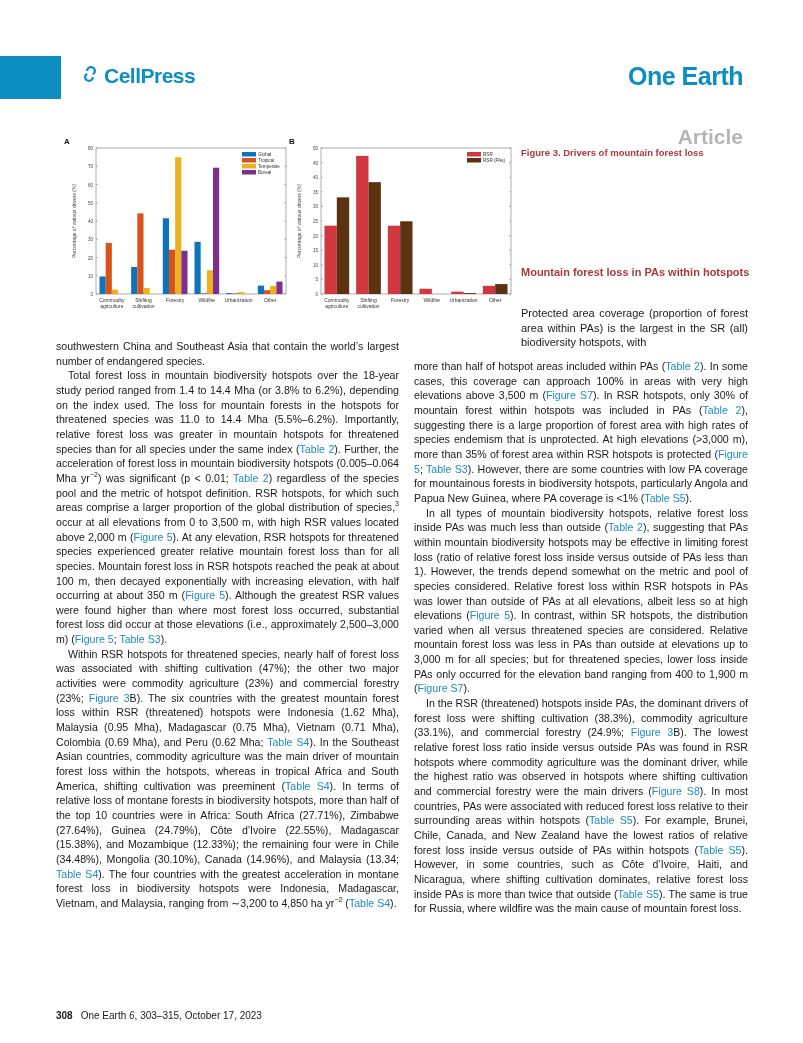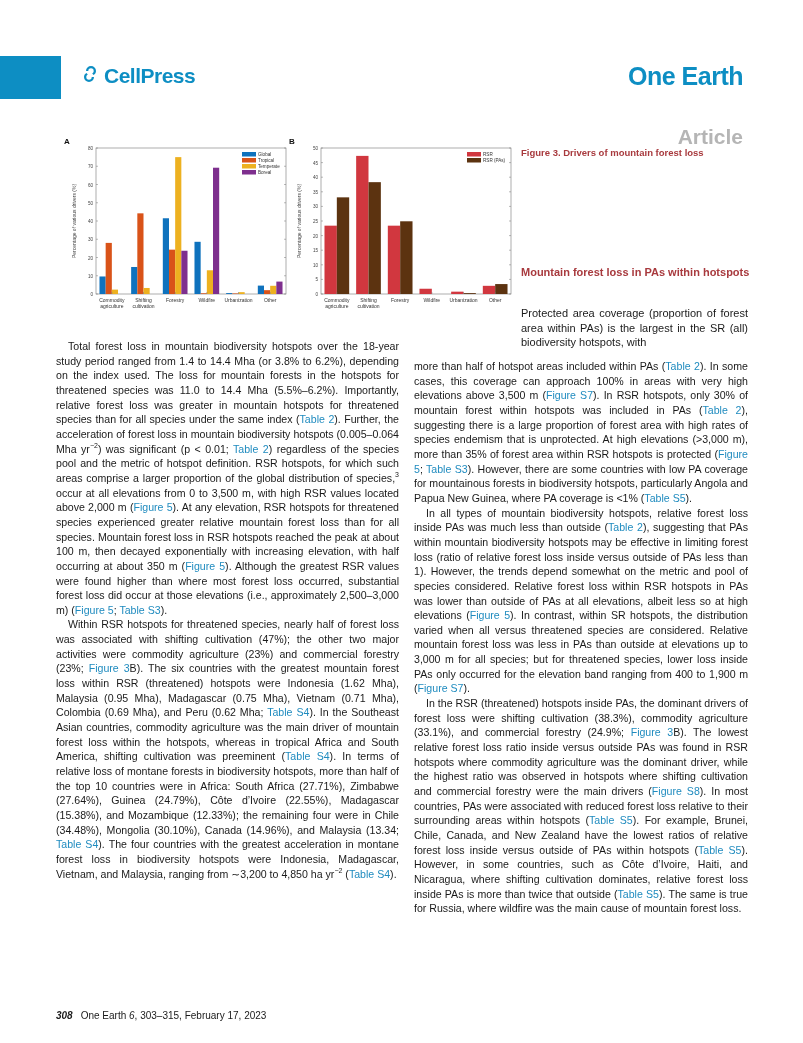--- a/index.html
+++ b/index.html
@@ -19,21 +19,21 @@
   .section-head{position:absolute;left:521px;top:264px;width:230px;color:#a83a3e;font-weight:bold;font-size:11px;line-height:17px;}
   .col{position:absolute;font-size:10.6px;line-height:14.65px;text-align:justify;}
   .col p{margin:0;}
   .col p.ind{text-indent:12px;}
   .colL{left:56px;top:339px;width:343px;}
   .colR{left:414px;top:359px;width:334px;}
   .wrapR{position:absolute;left:521px;top:295px;width:227px;font-size:11px;line-height:14.65px;text-align:justify;}
   .link{color:#1f8bbf;}
   sup{font-size:7px;line-height:0;}
   .footer{position:absolute;left:56px;top:1010px;font-size:10px;}
-  .footer b{margin-right:8px;font-style:italic;}
+  .footer b{margin-right:8px;}
 </style>
 </head>
 <body>
 
 <div class="blue-tab"></div>
 
 <div class="cellpress">
   <svg viewBox="0 0 20 20">
     <path d="M11 2a5 5 0 0 1 5 5c0 2-1 3.2-2.4 4l-1.4-1.6c.9-.5 1.5-1.3 1.5-2.4a2.7 2.7 0 0 0-5.4 0H6A5 5 0 0 1 11 2z" fill="#0d8ec3"></path>
     <path d="M9 18a5 5 0 0 1-5-5c0-2 1-3.2 2.4-4l1.4 1.6c-.9.5-1.5 1.3-1.5 2.4a2.7 2.7 0 0 0 5.4 0H14a5 5 0 0 1-5 5z" fill="#0d8ec3"></path>
@@ -196,24 +196,25 @@
 <div class="caption">
   <div class="ctitle">Figure 3. Drivers of mountain forest loss</div>
 </div>
 
 <div class="section-head">Mountain forest loss in PAs within hotspots</div>
 
 <div class="wrapR" id="wrapR">
     <p><span>Protected area coverage (proportion of forest area within PAs) is the largest in the SR (all) biodiversity hotspots, with</span></p>
   </div>
 <div class="col colL" id="colL">
+    <p><span>southwestern China and Southeast Asia that contain the world’s largest number of endangered species.</span></p>
     <p class="ind"><span>Total forest loss in mountain biodiversity hotspots over the 18-year study period ranged from 1.4 to 14.4 Mha (or 3.8% to 6.2%), depending on the index used. The loss for mountain forests in the hotspots for threatened species was 11.0 to 14.4 Mha (5.5%–6.2%). Importantly, relative forest loss was greater in mountain hotspots for threatened species than for all species under the same index (</span><span class="link">Table 2</span><span>). Further, the acceleration of forest loss in mountain biodiversity hotspots (0.005–0.064 Mha yr</span><sup>−2</sup><span>) was significant (p &lt; 0.01; </span><span class="link">Table 2</span><span>) regardless of the species pool and the metric of hotspot definition. RSR hotspots, for which such areas comprise a larger proportion of the global distribution of species,</span><sup>3</sup><span> occur at all elevations from 0 to 3,500 m, with high RSR values located above 2,000 m (</span><span class="link">Figure 5</span><span>). At any elevation, RSR hotspots for threatened species experienced greater relative mountain forest loss than for all species. Mountain forest loss in RSR hotspots reached the peak at about 100 m, then decayed exponentially with increasing elevation, with half occurring at about 350 m (</span><span class="link">Figure 5</span><span>). Although the greatest RSR values were found higher than where most forest loss occurred, substantial forest loss did occur at those elevations (i.e., approximately 2,500–3,000 m) (</span><span class="link">Figure 5</span><span>; </span><span class="link">Table S3</span><span>).</span></p>
     <p class="ind"><span>Within RSR hotspots for threatened species, nearly half of forest loss was associated with shifting cultivation (47%); the other two major activities were commodity agriculture (23%) and commercial forestry (23%; </span><span class="link">Figure 3</span><span>B). The six countries with the greatest mountain forest loss within RSR (threatened) hotspots were Indonesia (1.62 Mha), Malaysia (0.95 Mha), Madagascar (0.75 Mha), Vietnam (0.71 Mha), Colombia (0.69 Mha), and Peru (0.62 Mha; </span><span class="link">Table S4</span><span>). In the Southeast Asian countries, commodity agriculture was the main driver of mountain forest loss within the hotspots, whereas in tropical Africa and South America, shifting cultivation was preeminent (</span><span class="link">Table S4</span><span>). In terms of relative loss of montane forests in biodiversity hotspots, more than half of the top 10 countries were in Africa: South Africa (27.71%), Zimbabwe (27.64%), Guinea (24.79%), Côte d’Ivoire (22.55%), Madagascar (15.38%), and Mozambique (12.33%); the remaining four were in Chile (34.48%), Mongolia (30.10%), Canada (14.96%), and Malaysia (13.34; </span><span class="link">Table S4</span><span>). The four countries with the greatest acceleration in montane forest loss in biodiversity hotspots were Indonesia, Madagascar, Vietnam, and Malaysia, ranging from ∼3,200 to 4,850 ha yr</span><sup>−2</sup><span> (</span><span class="link">Table S4</span><span>).</span></p>
   </div>
 <div class="col colR" id="colR">
     <p><span>more than half of hotspot areas included within PAs (</span><span class="link">Table 2</span><span>). In some cases, this coverage can approach 100% in areas with very high elevations above 3,500 m (</span><span class="link">Figure S7</span><span>). In RSR hotspots, only 30% of mountain forest within hotspots was included in PAs (</span><span class="link">Table 2</span><span>), suggesting there is a large proportion of forest area with high rates of species endemism that is unprotected. At high elevations (&gt;3,000 m), more than 35% of forest area within RSR hotspots is protected (</span><span class="link">Figure 5</span><span>; </span><span class="link">Table S3</span><span>). However, there are some countries with low PA coverage for mountainous forests in biodiversity hotspots, particularly Angola and Papua New Guinea, where PA coverage is &lt;1% (</span><span class="link">Table S5</span><span>).</span></p>
     <p class="ind"><span>In all types of mountain biodiversity hotspots, relative forest loss inside PAs was much less than outside (</span><span class="link">Table 2</span><span>), suggesting that PAs within mountain biodiversity hotspots may be effective in limiting forest loss (ratio of relative forest loss inside versus outside of PAs less than 1). However, the trends depend somewhat on the metric and pool of species considered. Relative forest loss within RSR hotspots in PAs was lower than outside of PAs at all elevations, albeit less so at high elevations (</span><span class="link">Figure 5</span><span>). In contrast, within SR hotspots, the distribution varied when all versus threatened species are considered. Relative mountain forest loss was less in PAs than outside at elevations up to 3,000 m for all species; but for threatened species, lower loss inside PAs only occurred for the elevation band ranging from 400 to 1,900 m (</span><span class="link">Figure S7</span><span>).</span></p>
     <p class="ind"><span>In the RSR (threatened) hotspots inside PAs, the dominant drivers of forest loss were shifting cultivation (38.3%), commodity agriculture (33.1%), and commercial forestry (24.9%; </span><span class="link">Figure 3</span><span>B). The lowest relative forest loss ratio inside versus outside PAs was found in RSR hotspots where commodity agriculture was the dominant driver, while the highest ratio was observed in hotspots where shifting cultivation and commercial forestry were the main drivers (</span><span class="link">Figure S8</span><span>). In most countries, PAs were associated with reduced forest loss relative to their surrounding areas within hotspots (</span><span class="link">Table S5</span><span>). For example, Brunei, Chile, Canada, and New Zealand have the lowest ratios of relative forest loss inside versus outside of PAs within hotspots (</span><span class="link">Table S5</span><span>). However, in some countries, such as Côte d’Ivoire, Haiti, and Nicaragua, where shifting cultivation dominates, relative forest loss inside PAs is more than twice that outside (</span><span class="link">Table S5</span><span>). The same is true for Russia, where wildfire was the main cause of mountain forest loss.</span></p>
   </div>
 
 <div class="footer">
-  <b>308</b><span>One Earth </span><i>6</i><span>, 303–315, February 17, 2023</span>
+  <b>308</b><span>One Earth </span><i>6</i><span>, 303–315, October 17, 2023</span>
 </div>
 
 </body></html>

